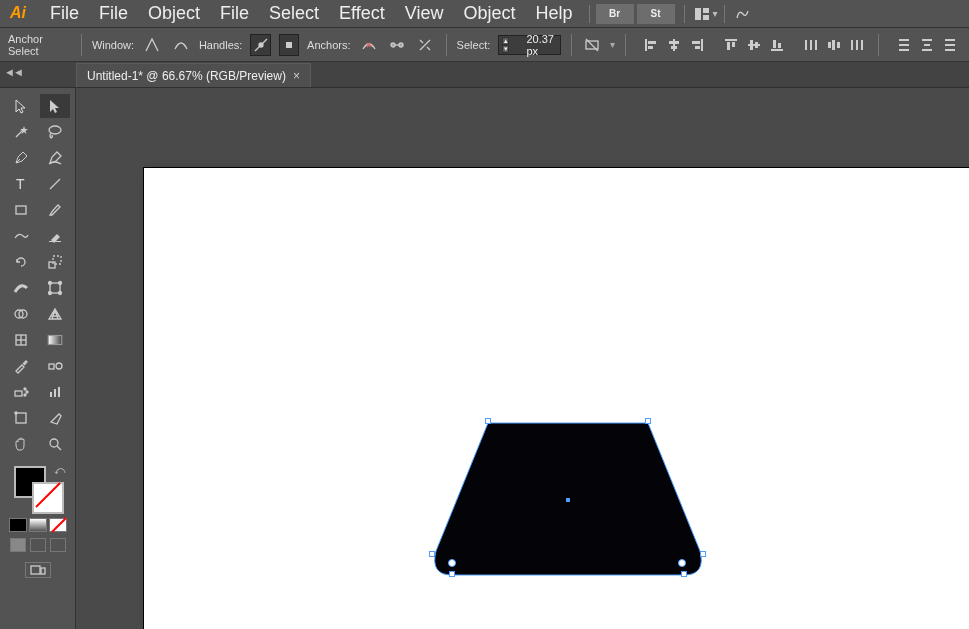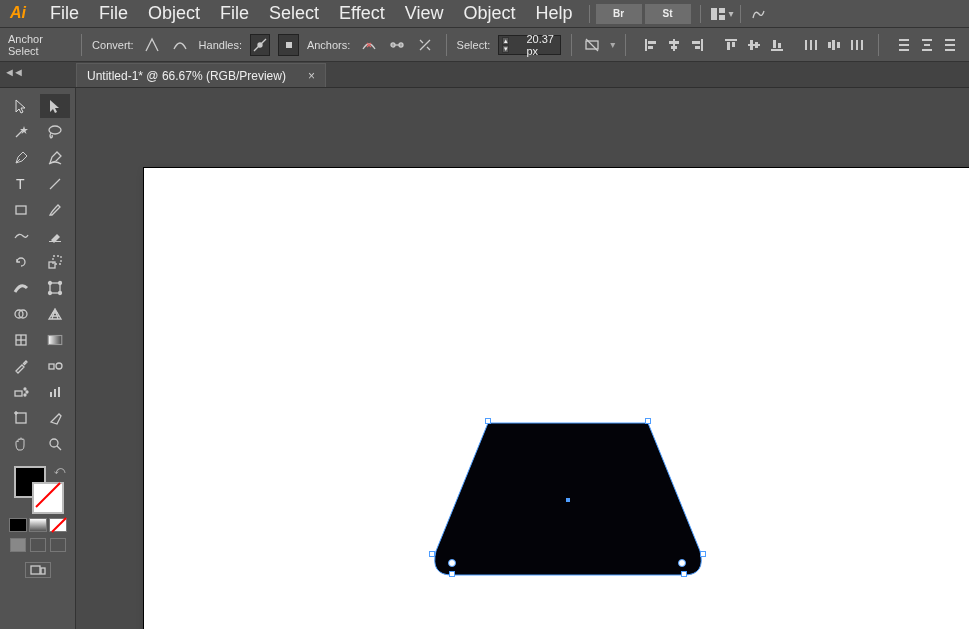--- a/index.html
+++ b/index.html
@@ -1,37 +1,37 @@
 <!DOCTYPE html>
 <html><head>
 <meta charset="utf-8">
 <style>
 * { margin: 0; padding: 0; box-sizing: border-box; font-family: "Segoe UI", Tahoma, sans-serif; }
 body { background: #4a4a4a; width: 969px; height: 629px; overflow: hidden; color: #ddd; font-size: 12px; user-select: none; }
 .menubar { height: 28px; background: #535353; display: flex; align-items: center; padding: 8px 6px; gap: 0; border-bottom: 1px solid #333; }
 .app-logo { width: 24px; height: 20px; color: #ff9a00; font-weight: 700; font-size: 16px; font-style: italic; text-align: center; margin-right: 10px; }
 .menu-item { padding: 4px 10px; cursor: default; font-size: 18px; color: #eee; }
 .menu-sep { width: 1px; height: 18px; background: #777; margin: 0 6px; }
-.menu-iconbtn { width: 46px; height: 20px; background: #6d6d6d; display: flex; align-items: center; justify-content: center; font-size: 10px; font-weight: 600; color: #eee; margin-right: 3px; }
+.menu-iconbtn { width: 38px; height: 20px; background: #6d6d6d; display: flex; align-items: center; justify-content: center; font-size: 10px; font-weight: 600; color: #eee; margin-right: 3px; }
 .arrange-icon { width: 22px; height: 20px; display: flex; align-items: center; justify-content: center; }
 
 .ctrlbar { height: 34px; background: #535353; border-bottom: 1px solid #333; display: flex; align-items: center; padding: 0 8px; gap: 8px; font-size: 11px; }
 .ctrl-label { color: #ddd; font-size: 11px; }
 .ctrl-sep { width: 1px; height: 22px; background: #777; margin: 0 2px; }
 .ctrl-iconbtn { width: 22px; height: 22px; display:flex; align-items:center; justify-content:center; border:1px solid transparent; }
 .ctrl-iconbtn.dark { background: #3a3a3a; border-color:#222; }
 .ctrl-input { width: 64px; height: 20px; background: #3d3d3d; border: 1px solid #222; color: #eee; display:flex; align-items:center; padding: 0 3px; gap: 17px; }
 .stepper { width: 10px; display:flex; flex-direction:column; }
 .stepper-btn { height: 8px; background: #5a5a5a; border:1px solid #333; font-size:7px; line-height:6px; text-align:center; }
 
 .align-cluster { display:flex; gap:1px; margin-left:4px; }
 
 .tabbar { height: 26px; background: #434343; display:flex; align-items:flex-end; padding-left: 76px; border-bottom:1px solid #2f2f2f; position:relative;}
 .panel-collapse { position:absolute; left:4px; top:4px; color:#bbb; font-size:11px; letter-spacing:-2px;}
-.doc-tab { height: 24px; background: #4f4f4f; padding: 0 10px; display:flex; align-items:center; gap:22px; font-size:12px; color:#eee; border:1px solid #5c5c5c; border-bottom:none;}
+.doc-tab { height: 24px; background: #4f4f4f; padding: 0 10px; display:flex; align-items:center; gap:7px; font-size:12px; color:#eee; border:1px solid #5c5c5c; border-bottom:none;}
 .doc-tab .close { font-size: 12px; color:#ccc;}
 
 .workspace { display:flex; height: calc(629px - 28px - 34px - 26px); }
 .tools { width: 76px; background: #535353; border-right:1px solid #333; display:flex; flex-direction:column; align-items:center; padding-top:6px; }
 .tool-grid { display:grid; grid-template-columns: 30px 30px; gap: 2px 4px; }
 .tool { width: 30px; height: 24px; display:flex; align-items:center; justify-content:center; color:#ddd; }
 .tool.active { background: #3a3a3a; }
 .tool svg { width: 18px; height: 18px; }
 .swatches { margin-top:8px; position:relative; width:56px; height:48px; }
 .swatch-fill { position:absolute; left:4px; top:2px; width:32px; height:32px; background:#000; border:2px solid #bbb; }
@@ -85,21 +85,21 @@
   <div class="arrange-icon">
     <svg class="ico" viewBox="0 0 16 16">
         <path d="M3 12 Q5 3 9 8 Q12 12 14 5"></path>
       </svg>
   </div>
 </div>
 
 <div class="ctrlbar">
   <span class="ctrl-label">Anchor Select</span>
   <div class="ctrl-sep"></div>
-  <span class="ctrl-label">Convert:</span>
+  <span class="ctrl-label">Window:</span>
   <div class="ctrl-iconbtn">
       <svg class="ico" viewBox="0 0 16 16">
         <path d="M2 14 L8 2 L14 14"></path>
       </svg>
     </div>
   <div class="ctrl-iconbtn">
       <svg class="ico" viewBox="0 0 16 16">
         <path d="M2 12 Q8 0 14 12"></path>
       </svg>
     </div>

